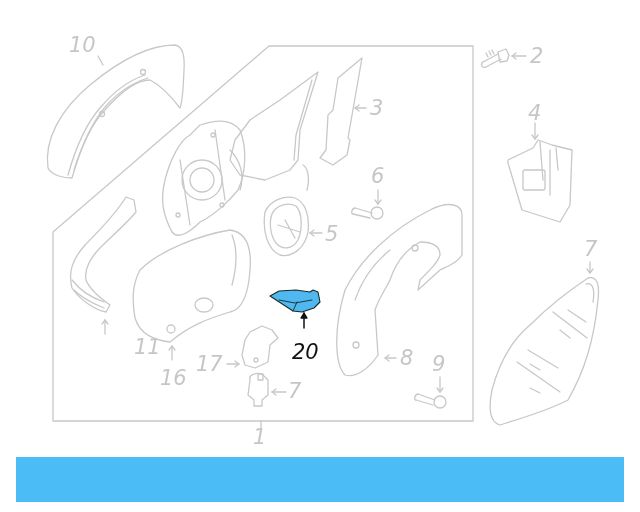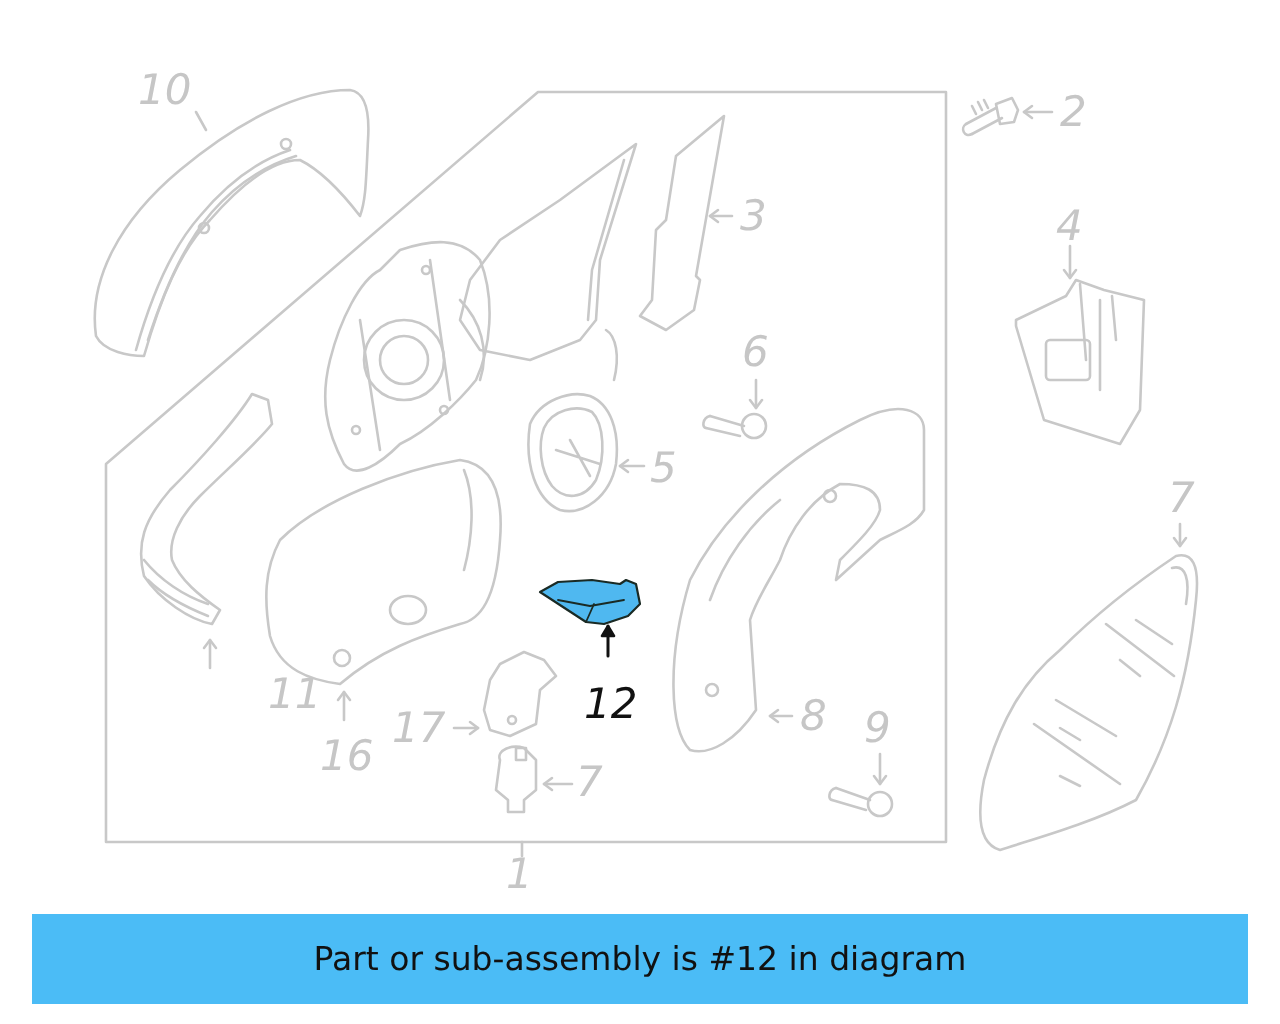--- a/index.html
+++ b/index.html
@@ -150,20 +150,19 @@
 <span class="callout" style="left:530px;top:46px;">2</span>
 <span class="callout" style="left:370px;top:98px;">3</span>
 <span class="callout" style="left:528px;top:103px;">4</span>
 <span class="callout" style="left:325px;top:224px;">5</span>
 <span class="callout" style="left:371px;top:166px;">6</span>
 <span class="callout" style="left:584px;top:239px;">7</span>
 <span class="callout" style="left:400px;top:348px;">8</span>
 <span class="callout" style="left:432px;top:354px;">9</span>
 <span class="callout" style="left:69px;top:35px;">10</span>
 <span class="callout" style="left:94px;top:337px;margin-left:40px;">11</span>
-<span class="callout active" style="left:292px;top:342px;">12</span>
+<span class="callout active" style="left:292px;top:342px;">20</span>
 <span class="callout" style="left:288px;top:381px;">7</span>
 <span class="callout" style="left:196px;top:354px;">17</span>
 <span class="callout" style="left:160px;top:368px;">16</span>
 
 <div id="banner">
-  <span>Part or sub-assembly is #12 in diagram</span>
 </div>
 
 </body></html>

